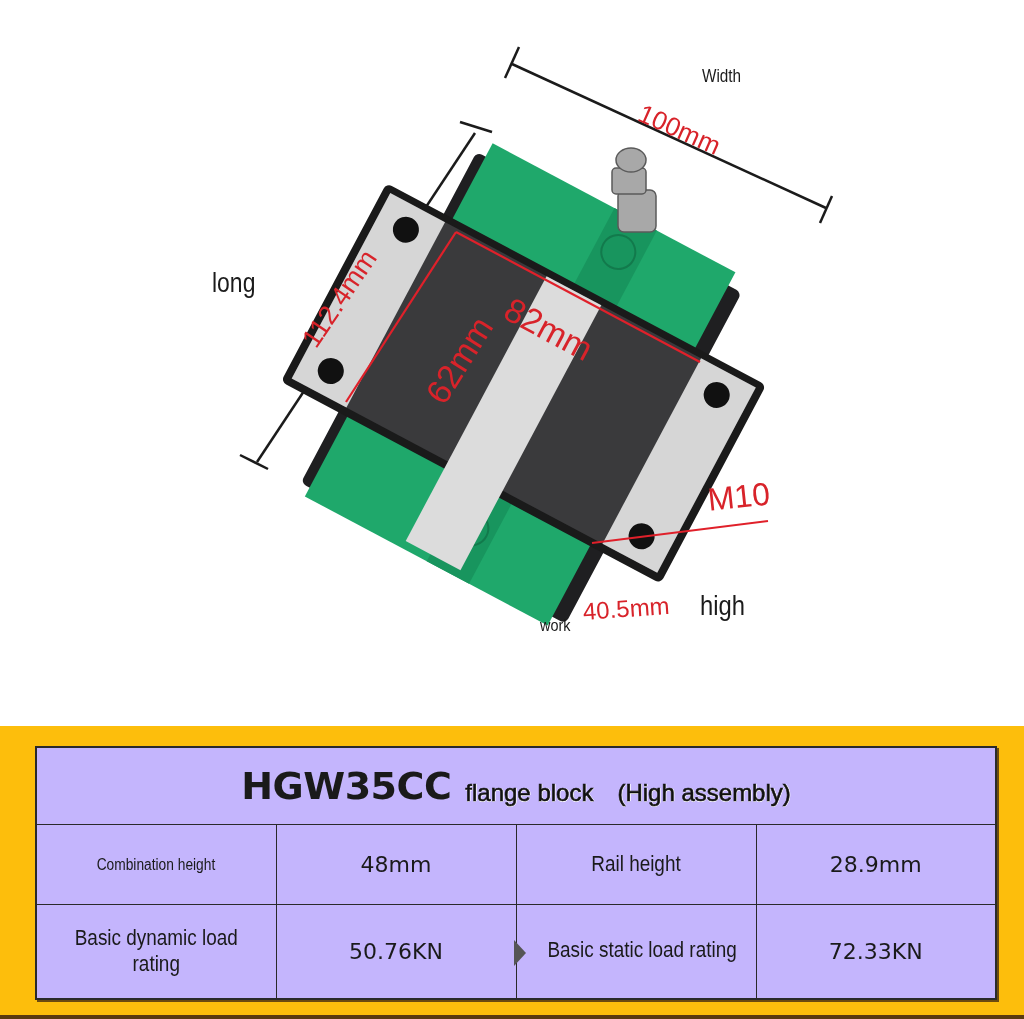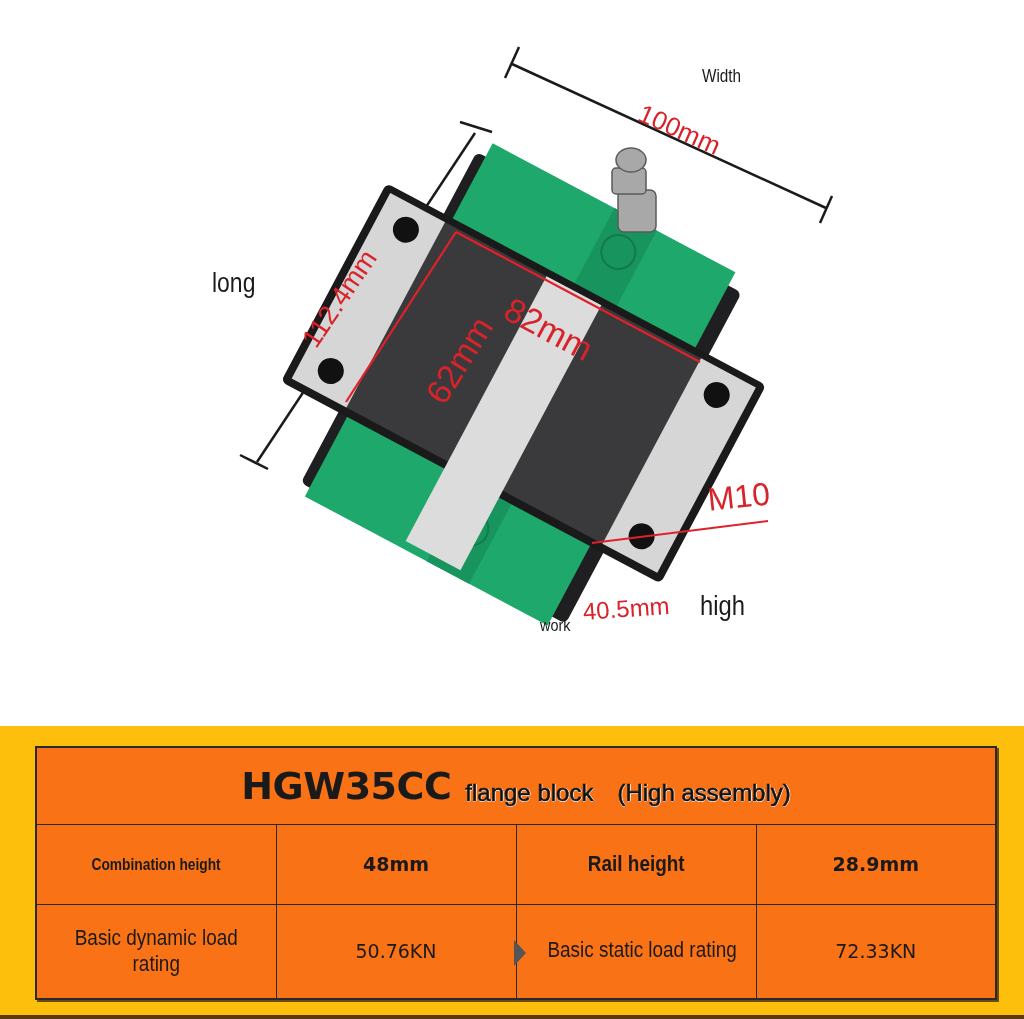--- a/index.html
+++ b/index.html
@@ -11,38 +11,38 @@
 
   .label { position: absolute; font-family: "Liberation Sans", sans-serif; white-space: nowrap; }
   .lbl-black { color: #1b1b1b; }
   .lbl-red { color: #d8232a; }
 
   .band { position: absolute; left: 0; top: 726px; width: 1024px; height: 293px; background: #fdbe0c; }
   .band-bottom { position: absolute; left: 0; top: 1015px; width: 1024px; height: 4px; background: #5a3a10; }
 
   table.spec {
     position: absolute; left: 35px; top: 746px; width: 960px; height: 254px;
-    border-collapse: collapse; background: #f97316;
+    border-collapse: collapse; background: #c4b5fd;
     border: 2px solid #2a2a2a; box-shadow: 2px 2px 0 #6b4a10;
     table-layout: fixed;
   }
   table.spec td { border: 1.5px solid #2a2a2a; text-align: center; vertical-align: middle; color: #1a1a1a; }
   .title-row td { height: 62px; }
   .title-main { font-family: "DejaVu Sans", sans-serif; font-weight: bold; font-size: 38px; letter-spacing: -0.5px; }
   .title-sub {
     font-family: "Liberation Sans", sans-serif; font-size: 24px; margin-left: 14px;
     color: #111; -webkit-text-stroke: 0.6px #111; position: relative; top: 2px;
     text-shadow: 0 1px 0 #fff, 1px 0 0 #fff;
   }
   .k { font-family: "Liberation Sans", sans-serif; transform: scaleX(0.86); display: inline-block; }
   .k-sm { font-size: 16px; }
   .k-md { font-size: 22px; }
   .k-lg { font-size: 28px; }
-  .v { font-family: "DejaVu Sans", sans-serif; font-size: 19px; }
-  .r1 td, .r2 td { height: 64px; font-weight: bold; }
+  .v { font-family: "DejaVu Sans", sans-serif; font-size: 22px; }
+  .r1 td, .r2 td { height: 64px; }
   .r3 td { height: 76px; }
   .arrow-mark { display: inline-block; width: 0; height: 0; border-top: 13px solid transparent; border-bottom: 13px solid transparent; border-left: 12px solid #555; vertical-align: middle; position: relative; left: -6px; }
 </style>
 </head>
 <body>
 
 <div class="photo">
   <svg width="1024" height="726" viewBox="0 0 1024 726">
 
     <g stroke="#1b1b1b" stroke-width="2.5">

